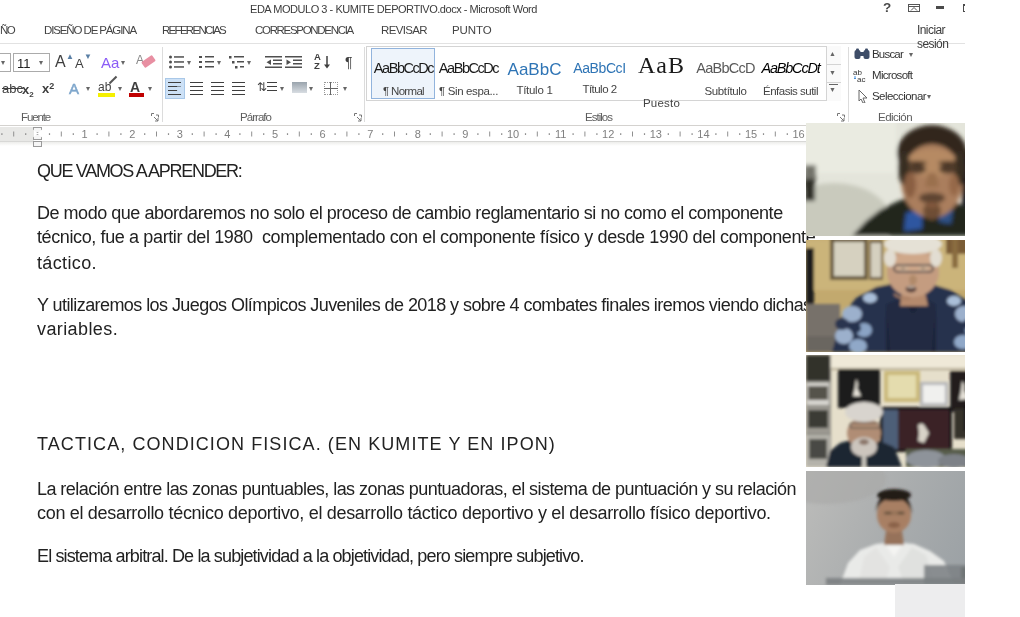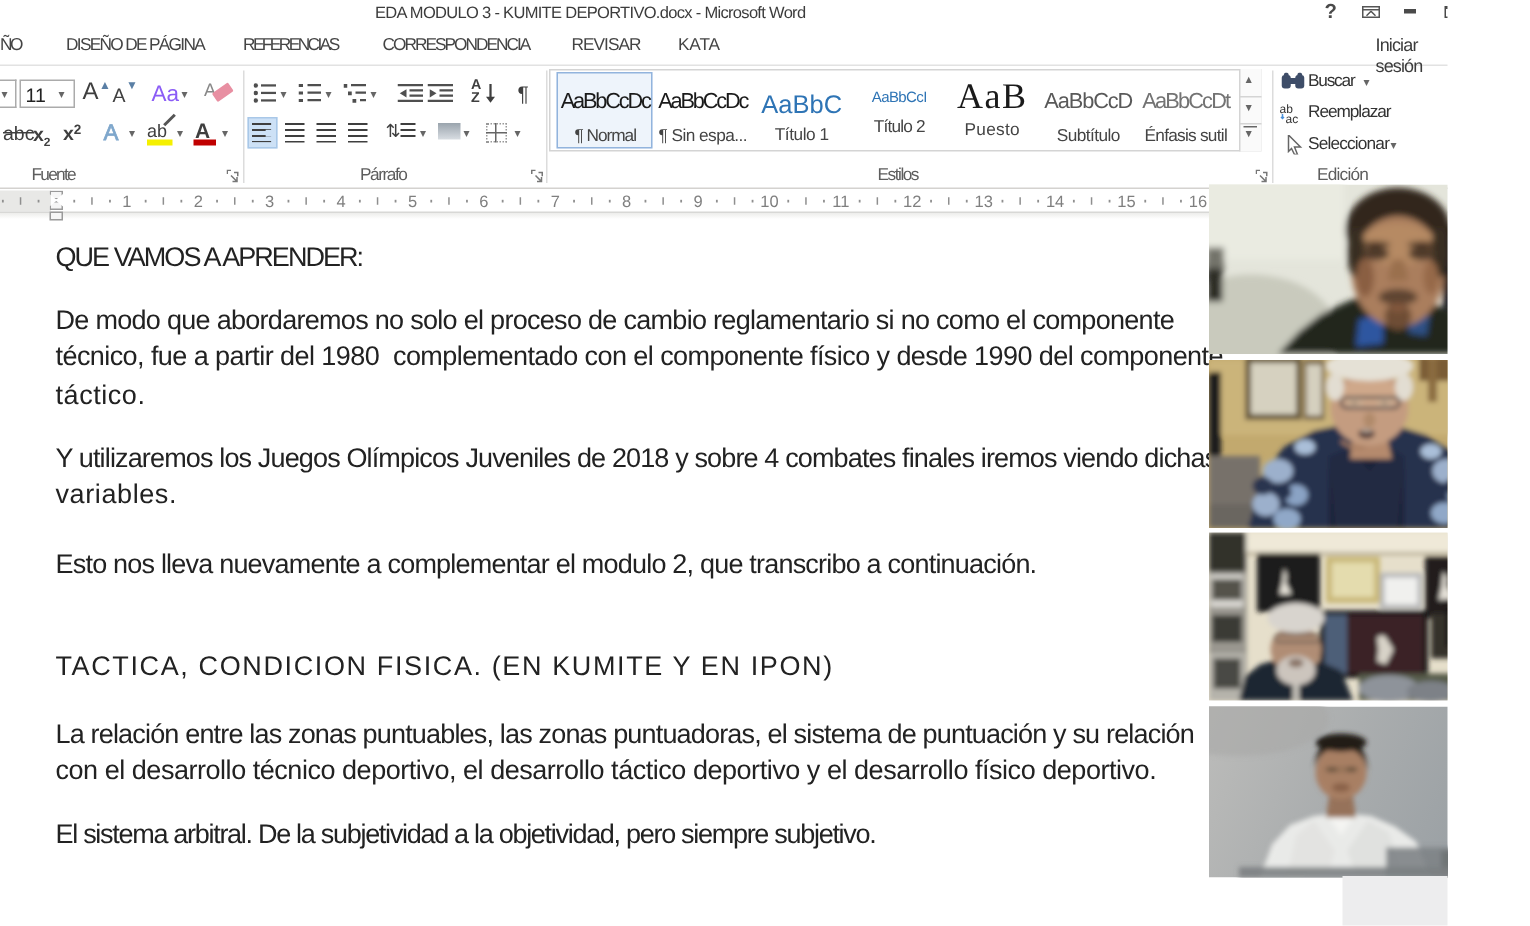--- a/index.html
+++ b/index.html
@@ -34,21 +34,21 @@
   <div class="abs" style="left:985px;top:19px;width:20px;height:21px;background:#c9cdd1;overflow:hidden">
     <div class="abs" style="left:5.5px;top:3px;width:9px;height:9px;border-radius:50%;background:#fff"></div>
     <div class="abs" style="left:2px;top:13px;width:16px;height:10px;border-radius:8px 8px 0 0;background:#fff"></div>
   </div>
 
   <div class="tab" style="left:0px;letter-spacing:-1.6px">ÑO</div>
   <div class="tab" style="left:44px;letter-spacing:-1.12px">DISEÑO DE PÁGINA</div>
   <div class="tab" style="left:162px;letter-spacing:-1.7px">REFERENCIAS</div>
   <div class="tab" style="left:255px;letter-spacing:-1.31px">CORRESPONDENCIA</div>
   <div class="tab" style="left:381px;letter-spacing:-0.64px">REVISAR</div>
-  <div class="tab" style="left:452px;letter-spacing:-0.1px">KATA</div>
+  <div class="tab" style="left:452px;letter-spacing:-0.1px">PUNTO</div>
 
   <div class="abs" style="left:0;top:125px;width:1006px;height:1px;background:#d4d2cf"></div>
   <div class="sep" style="left:162px"></div>
   <div class="sep" style="left:364px"></div>
   <div class="sep" style="left:848px"></div>
   <div class="sep" style="left:985px"></div>
   <div class="glab" style="left:21px;letter-spacing:-1.14px">Fuente</div>
   <div class="glab" style="left:240px;letter-spacing:-0.96px">Párrafo</div>
   <div class="glab" style="left:585px;letter-spacing:-0.98px">Estilos</div>
   <div class="glab" style="left:878px;letter-spacing:-0.53px">Edición</div>
@@ -174,47 +174,47 @@
     </div>
   <div class="sty" style="left:437px">
       <div class="pv" style="letter-spacing:-1.45px">AaBbCcDc</div>
       <div class="lb" style="letter-spacing:-0.36px">¶ Sin espa...</div>
     </div>
   <div class="sty" style="left:503px">
       <div class="pv" style="color:#2e74b5;font-size:17px">AaBbC</div>
       <div class="lb" style="margin-top:6px;letter-spacing:-0.29px">Título 1</div>
     </div>
   <div class="sty" style="left:568px">
-      <div class="pv" style="color:#2e74b5;font-size:10px;letter-spacing:-0.4px">AaBbCcI</div>
+      <div class="pv" style="color:#2e74b5;font-size:14px;letter-spacing:-0.4px">AaBbCcI</div>
       <div class="lb" style="margin-top:8px;letter-spacing:-0.54px">Título 2</div>
     </div>
   <div class="sty" style="left:630px">
       <div class="pv" style="font-size:24px;margin-top:6px;font-family:'Liberation Serif',serif;letter-spacing:1px">AaB</div>
-      <div class="lb" style="margin-top:4px;letter-spacing:0.2px">Puesto</div>
+      <div class="lb" style="margin-top:20px;letter-spacing:0.2px">Puesto</div>
     </div>
   <div class="sty" style="left:694px">
       <div class="pv" style="letter-spacing:-0.73px;color:#595959">AaBbCcD</div>
       <div class="lb" style="letter-spacing:-0.38px">Subtítulo</div>
     </div>
   <div class="sty" style="left:759px">
-      <div class="pv" style="color:#737373;letter-spacing:-1.21px">AaBbCcDt</div>
+      <div class="pv" style="font-style:italic;color:#000000;letter-spacing:-1.21px">AaBbCcDt</div>
       <div class="lb" style="letter-spacing:-0.49px">Énfasis sutil</div>
     </div>
 
   <div class="abs" style="left:826px;top:46px;width:15px;height:55px;border-left:1px solid #d4d4d4;background:#fafafa"></div>
   <div class="abs" style="left:826px;top:64px;width:15px;height:1px;background:#d4d4d4"></div>
   <div class="abs" style="left:826px;top:82px;width:15px;height:1px;background:#d4d4d4"></div>
   <div class="abs" style="left:829px;top:50px;font-size:7px;color:#666">▲</div>
   <div class="abs" style="left:829px;top:69px;font-size:7px;color:#666">▼</div>
   <div class="abs" style="left:829px;top:86px;font-size:7px;color:#666">▼</div>
   <div class="abs" style="left:829px;top:84px;width:9px;height:1px;background:#666"></div>
 
   <div class="ed" style="left:872px;top:48px;letter-spacing:-0.8px">Buscar</div>
   <div class="ed" style="left:909px;top:50px;font-size:8px;color:#666">▾</div>
-  <div class="ed" style="left:872px;top:69px;letter-spacing:-0.7px">Reemplazar</div>
+  <div class="ed" style="left:872px;top:69px;letter-spacing:-0.7px">Microsoft</div>
   <div class="ed" style="left:872px;top:90px;letter-spacing:-0.55px">Seleccionar</div>
   <div class="ed" style="left:927px;top:92px;font-size:8px;color:#666">▾</div>
 
   <svg class="abs" style="left:854px;top:48px" width="16" height="13" viewBox="0 0 16 13">
       <g fill="#3e4d68">
         <rect x="0.5" y="2" width="6" height="9" rx="2"></rect>
         <rect x="9.5" y="2" width="6" height="9" rx="2"></rect>
         <rect x="6" y="4" width="4" height="4"></rect>
         <rect x="2" y="0.5" width="3" height="3" rx="1"></rect>
         <rect x="11" y="0.5" width="3" height="3" rx="1"></rect>
@@ -323,21 +323,20 @@
   <div class="abs" style="left:33px;top:127px;width:9px;height:6px;background:#f6f6f6;border:1px solid #9a9a9a;clip-path:polygon(0 0,100% 0,100% 40%,50% 100%,0 40%)"></div>
   <div class="abs" style="left:33px;top:134px;width:9px;height:6px;background:#f6f6f6;border:1px solid #9a9a9a;clip-path:polygon(50% 0,100% 60%,100% 100%,0 100%,0 60%)"></div>
   <div class="abs" style="left:33px;top:141px;width:9px;height:6px;background:#f6f6f6;border:1px solid #9a9a9a"></div>
 
   <div class="ln" style="left:37px;top:157.5px;letter-spacing:-1.3px">QUE VAMOS A APRENDER:</div>
   <div class="ln" style="left:37px;top:199.5px;letter-spacing:-0.47px">De modo que abordaremos no solo el proceso de cambio reglamentario si no como el componente</div>
   <div class="ln" style="left:37px;top:224px;letter-spacing:-0.38px">técnico, fue a partir del 1980  complementado con el componente físico y desde 1990 del componente</div>
   <div class="ln" style="left:37px;top:250px;letter-spacing:0.37px">táctico.</div>
   <div class="ln" style="left:37px;top:291.5px;letter-spacing:-0.57px">Y utilizaremos los Juegos Olímpicos Juveniles de 2018 y sobre 4 combates finales iremos viendo dichas</div>
   <div class="ln" style="left:37px;top:316px;letter-spacing:0.40px">variables.</div>
-  <div class="ln" style="left:37px;top:362.5px;letter-spacing:-0.53px">Esto nos lleva nuevamente a complementar el modulo 2, que transcribo a continuación.</div>
   <div class="ln" style="left:37px;top:430.5px;letter-spacing:1.08px">TACTICA, CONDICION FISICA. (EN KUMITE Y EN IPON)</div>
   <div class="ln" style="left:37px;top:475.5px;letter-spacing:-0.55px">La relación entre las zonas puntuables, las zonas puntuadoras, el sistema de puntuación y su relación</div>
   <div class="ln" style="left:37px;top:500px;letter-spacing:-0.31px">con el desarrollo técnico deportivo, el desarrollo táctico deportivo y el desarrollo físico deportivo.</div>
   <div class="ln" style="left:37px;top:542.5px;letter-spacing:-0.86px">El sistema arbitral. De la subjetividad a la objetividad, pero siempre subjetivo.</div>
 
   <svg class="abs" style="left:806px;top:122.5px" width="201" height="113" viewBox="0 0 201 113">
     <defs>
         <filter id="b1" x="-20%" y="-20%" width="140%" height="140%">
           <feGaussianBlur stdDeviation="2"></feGaussianBlur>
         </filter>

